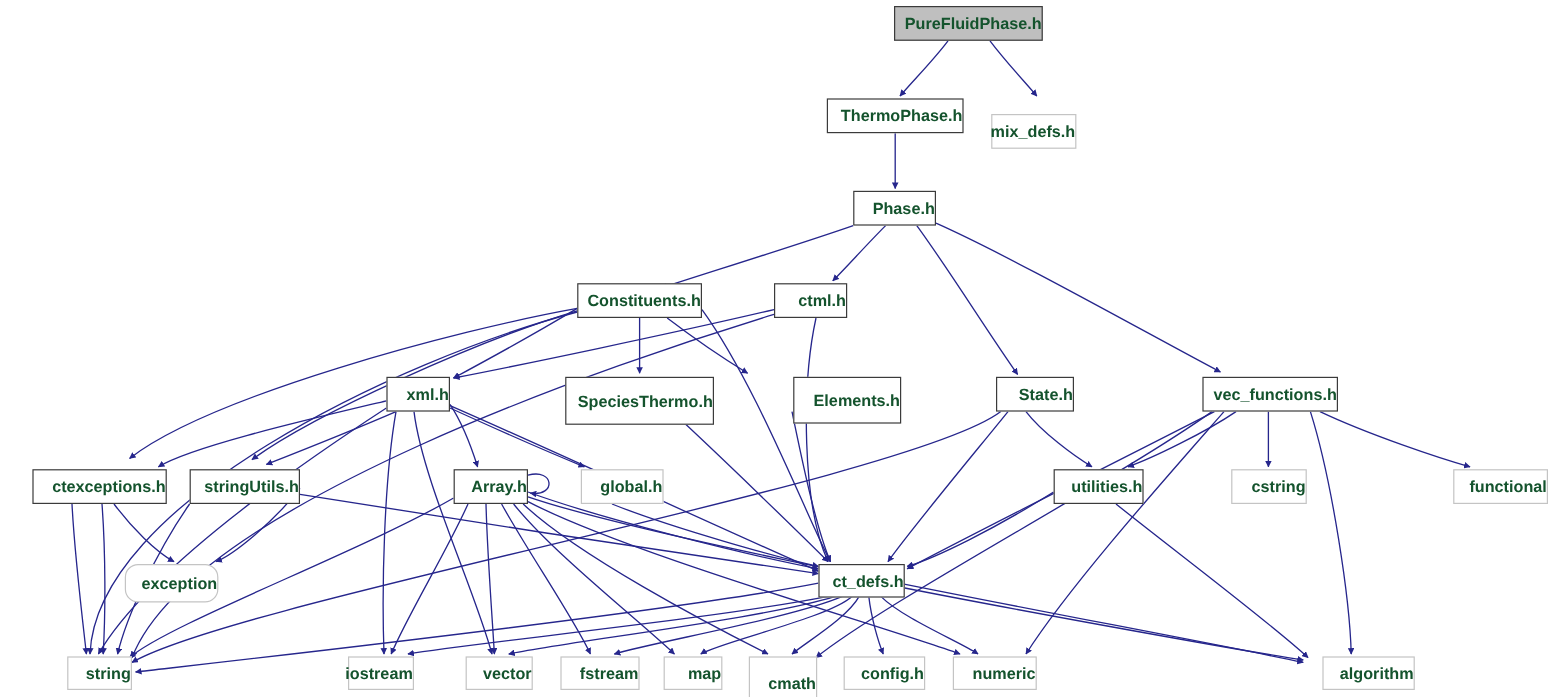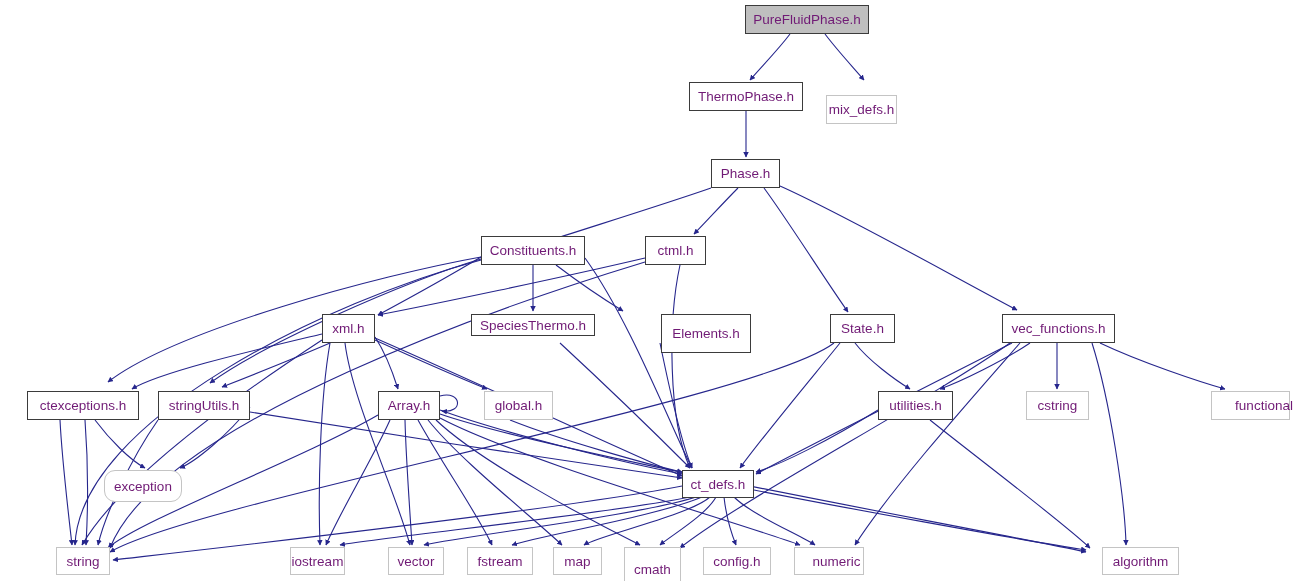--- a/index.html
+++ b/index.html
@@ -11,26 +11,27 @@
     background:#ffffff;
     font-family:"Liberation Sans", sans-serif;
     overflow:hidden;
   }
   #edges{position:absolute;left:0;top:0;width:1295px;height:581px;}
   .node{
     position:absolute;
     box-sizing:border-box;
     display:flex;
     align-items:center;
-    justify-content:center;
+    justify-content:flex-end;
     font-size:13.5px;
-    color:#701a75;
+    color:#14532d;
     white-space:nowrap;
     background:#ffffff;
     z-index:5;
+    font-weight:bold;
   }
   .node.sys{ border:1px solid #c4c4c4; }
   .node.proj{ border:1.6px solid #3b3b3b; }
   .node.root{ border:1.6px solid #3b3b3b; background:#bfbfbf; }
   .node span{ pointer-events:none; }
 </style>
 </head>
 <body>
 
 <div id="graph">
@@ -123,21 +124,21 @@
       </div>
       <div class="node proj" style="left: 481px; top: 236px; width: 104px; height: 29px;">
         <span>Constituents.h</span>
       </div>
       <div class="node proj" style="left: 645px; top: 236px; width: 61px; height: 29px;">
         <span>ctml.h</span>
       </div>
       <div class="node proj" style="left: 322px; top: 314px; width: 53px; height: 29px;">
         <span>xml.h</span>
       </div>
-      <div class="node proj" style="left: 471px; top: 314px; width: 124px; height: 22px;">
+      <div class="node proj" style="left: 471px; top: 314px; width: 124px; height: 40px;">
         <span>SpeciesThermo.h</span>
       </div>
       <div class="node proj" style="left: 617px; top: 314px; width: 90px; height: 39px; margin-left: 44px;">
         <span>Elements.h</span>
       </div>
       <div class="node proj" style="left: 830px; top: 314px; width: 65px; height: 29px;">
         <span>State.h</span>
       </div>
       <div class="node proj" style="left: 1002px; top: 314px; width: 113px; height: 29px;">
         <span>vec_functions.h</span>

